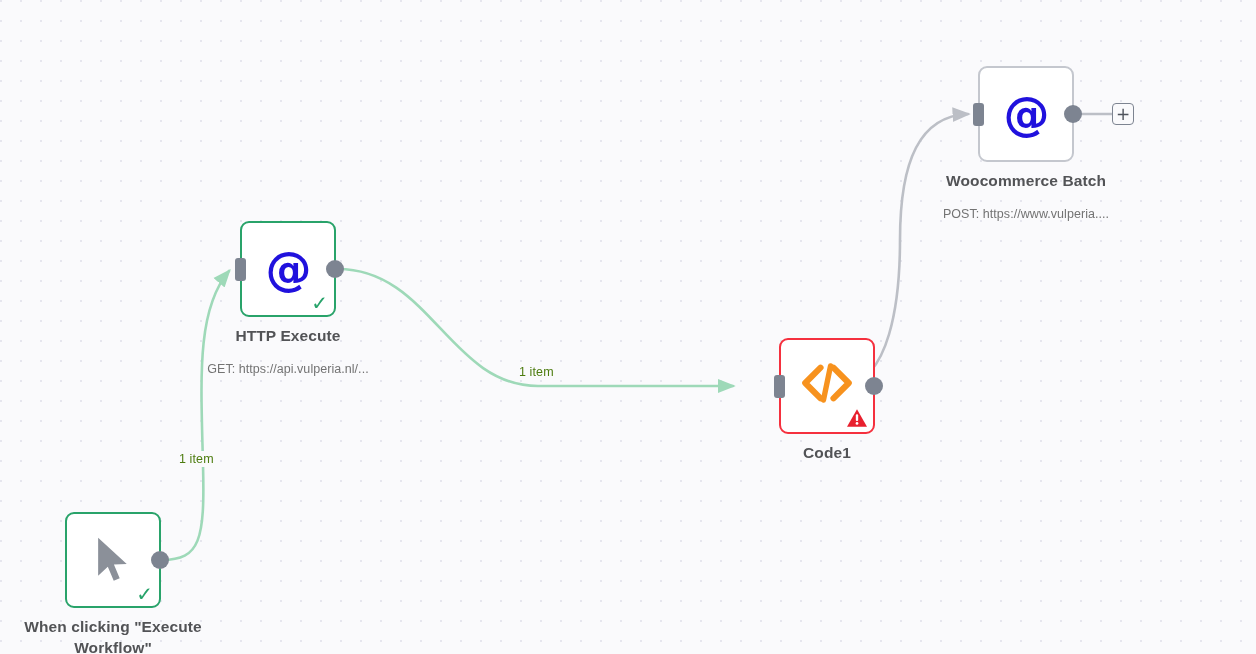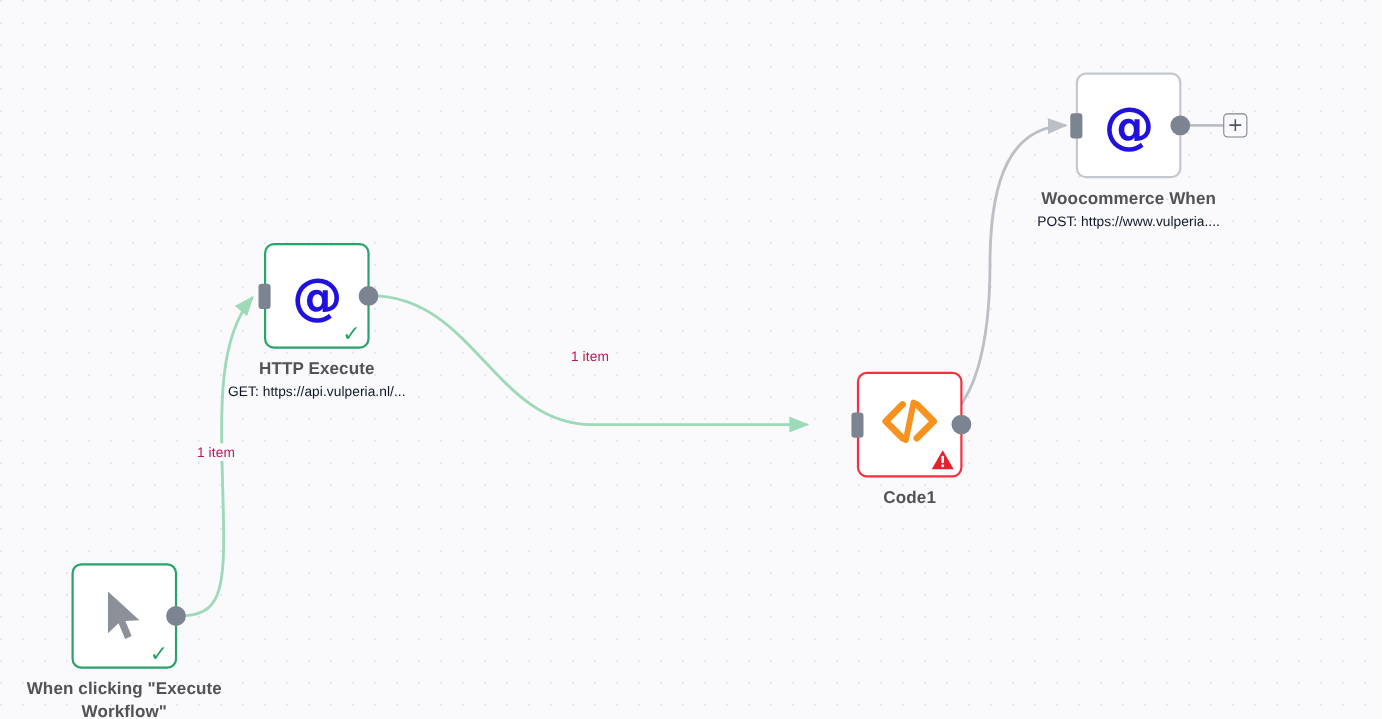--- a/index.html
+++ b/index.html
@@ -33,25 +33,26 @@
   }
 
   .conn-path { fill: none; stroke-width: 2.6; stroke-linecap: round; }
   .conn-green { stroke: #9ed9b8; }
   .conn-gray  { stroke: #bcbfc6; }
 
   .conn-label {
     position: absolute;
     font-size: 12.5px;
     font-family: "Liberation Sans", sans-serif;
-    color: #be185d;
+    color: #4d7c0f;
     white-space: nowrap;
     background: #fafafc;
     padding: 1px 5px;
     letter-spacing: 0.1px;
+    margin-top: 48px;
   }
 
   
   .node {
     position: absolute;
     width: 96px;
     height: 96px;
     border-radius: 9px;
     background: #ffffff;
     border: 2px solid #c4c7ce;
@@ -135,23 +136,23 @@
   }
   .node-title {
     font-size: 15.5px;
     font-weight: 700;
     color: #525356;
     line-height: 21px;
     letter-spacing: 0.1px;
   }
   .node-subtitle {
     font-size: 12.5px;
-    color: #0f172a;
+    color: #737373;
     line-height: 18px;
-    margin-top: 1px;
+    margin-top: 14px;
     letter-spacing: 0.05px;
   }
 
   
   .plus-btn {
     position: absolute;
     width: 22px;
     height: 22px;
     border: 1.6px solid #7d8491;
     border-radius: 4px;
@@ -237,21 +238,21 @@
     <div class="node-caption">
       <div class="node-title">Code1</div>
     </div>
   </div>
 
   <div class="node state-idle" style="left:978px; top:66px;">
     <span class="node-icon-at">@</span>
     <span class="port-in"></span>
     <span class="port-out"></span>
     <div class="node-caption">
-      <div class="node-title">Woocommerce When</div>
+      <div class="node-title">Woocommerce Batch</div>
       <div class="node-subtitle">POST: https://www.vulperia....</div>
     </div>
   </div>
 
   <div class="plus-btn" style="left:1112px; top:103px;">
     <span>+</span>
   </div>
 
 </div>
 

